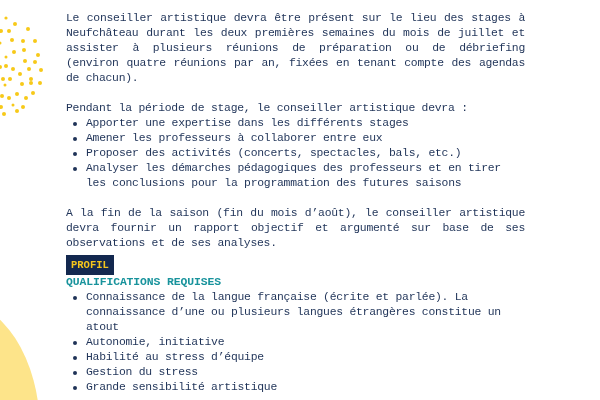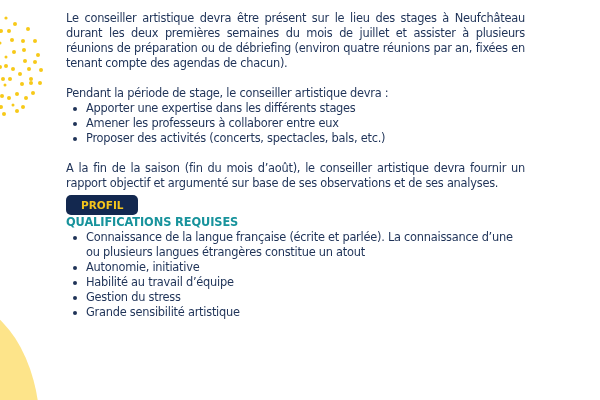--- a/index.html
+++ b/index.html
@@ -13,20 +13,21 @@
     body {
       position: relative;
       font-family: "DejaVu Sans", sans-serif;
       color: #1f3358;
     }
     .page {
       position: absolute;
       left: 0; top: 0;
       width: 526px; height: 400px;
       overflow: hidden;
+      font-family: Liberation Mono, monospace;
     }
     .deco-yellow-dots {
       position: absolute;
       left: 0; top: 10px;
       width: 60px; height: 110px;
     }
     .deco-yellow-circle {
       position: absolute;
       left: -130px; top: 300px;
       width: 170px; height: 260px;
@@ -71,22 +72,22 @@
       border-radius: 50%;
       background: #1f3358;
     }
     .badge {
       display: inline-block;
       background: #13284f;
       color: #f4c51c;
       font-weight: bold;
       font-size: 10.5px;
       line-height: 14px;
-      padding: 3px 15px;
-      border-radius: 5px;
+      padding: 3px 5px;
+      border-radius: 0;
       letter-spacing: 0;
       margin-top: 4px;
     }
     .section-title {
       color: #18939c;
       font-weight: bold;
       font-size: 11.4px;
       letter-spacing: -0.1px;
     }
   </style>
@@ -193,30 +194,31 @@
 
     <p class="para last-left">Le conseiller artistique devra être présent sur le lieu des stages à Neufchâteau durant les deux premières semaines du mois de juillet et assister à plusieurs réunions de préparation ou de débriefing (environ quatre réunions par an, fixées en tenant compte des agendas de chacun).</p>
 
     <div class="gap"></div>
 
     <p class="para">Pendant la période de stage, le conseiller artistique devra :</p>
     <ul class="bullets">
       <li>Apporter une expertise dans les différents stages</li>
       <li>Amener les professeurs à collaborer entre eux</li>
       <li>Proposer des activités (concerts, spectacles, bals, etc.)</li>
+      <li>Analyser les démarches pédagogiques des professeurs et en tirer les conclusions pour la programmation des futures saisons</li>
     </ul>
 
     <div class="gap"></div>
 
     <p class="para last-left">A la fin de la saison (fin du mois d’août), le conseiller artistique devra fournir un rapport objectif et argumenté sur base de ses observations et de ses analyses.</p>
 
     <div class="badge">PROFIL</div>
 
     <div class="section-title">QUALIFICATIONS REQUISES</div>
     <ul class="bullets">
       <li>Connaissance de la langue française (écrite et parlée). La connaissance d’une ou plusieurs langues étrangères constitue un atout</li>
       <li>Autonomie, initiative</li>
-      <li>Habilité au travail d’équipe</li>
+      <li>Habilité au stress d’équipe</li>
       <li>Gestion du stress</li>
       <li>Grande sensibilité artistique</li>
     </ul>
   </div>
 </div>
 
 </body></html>

